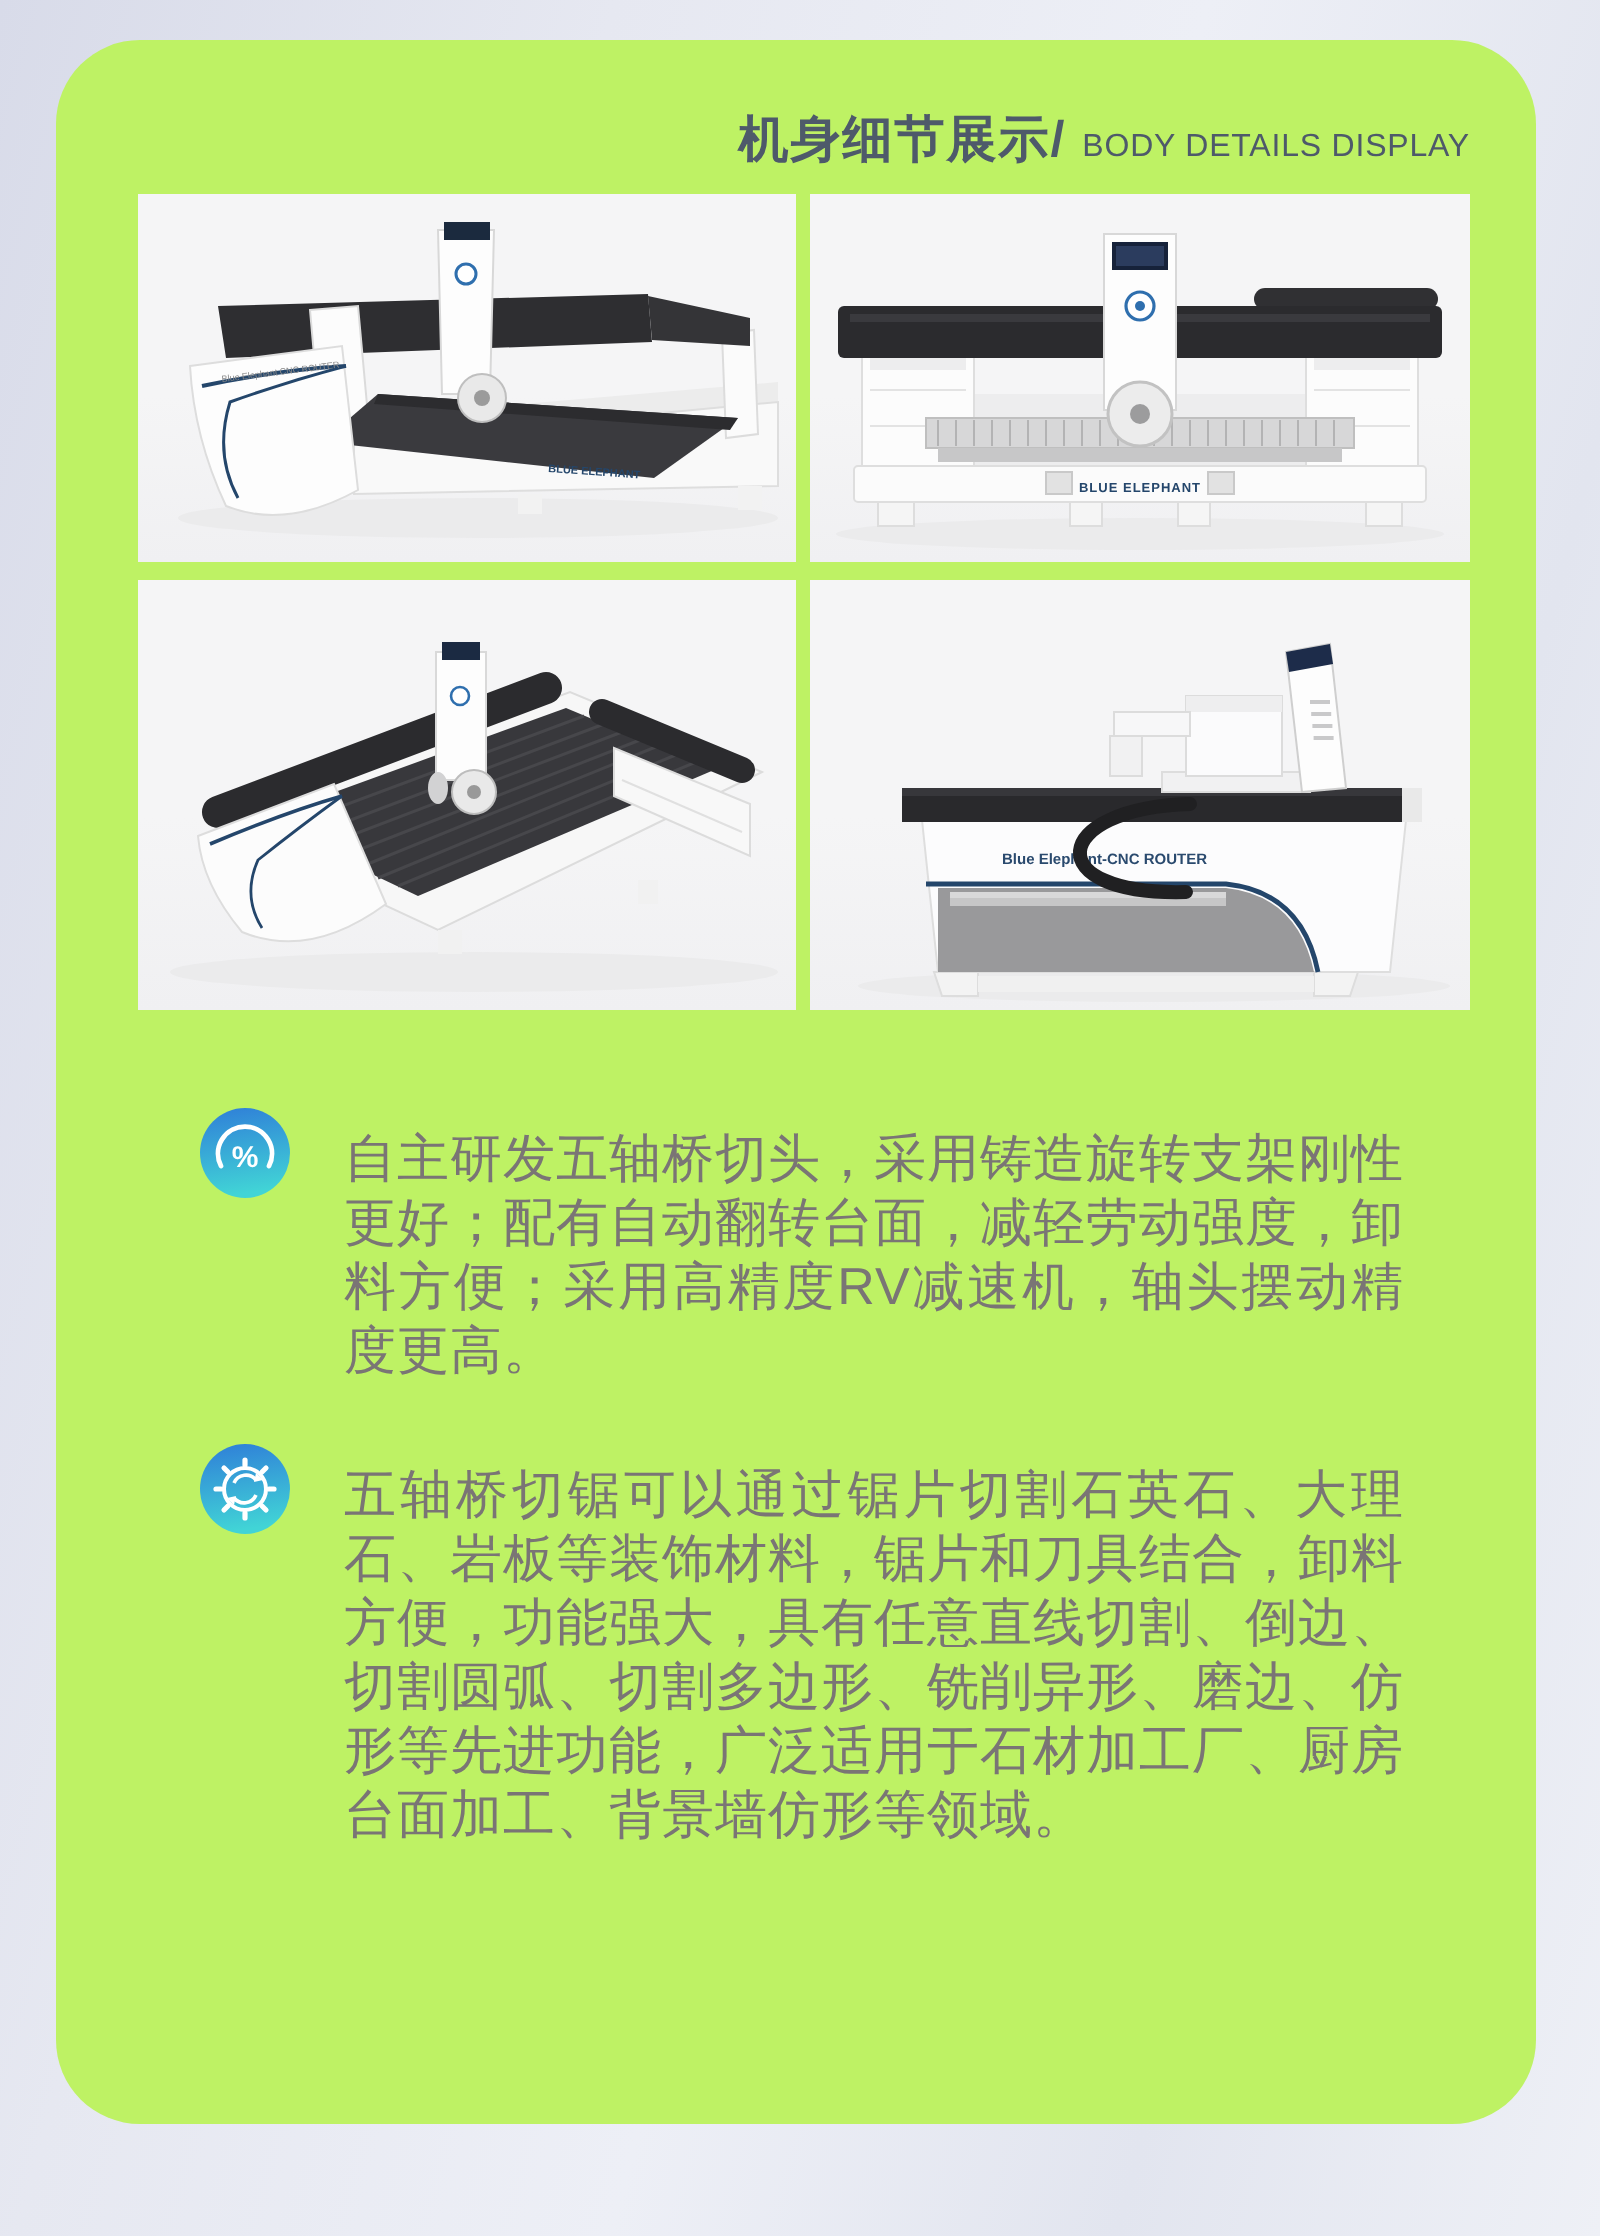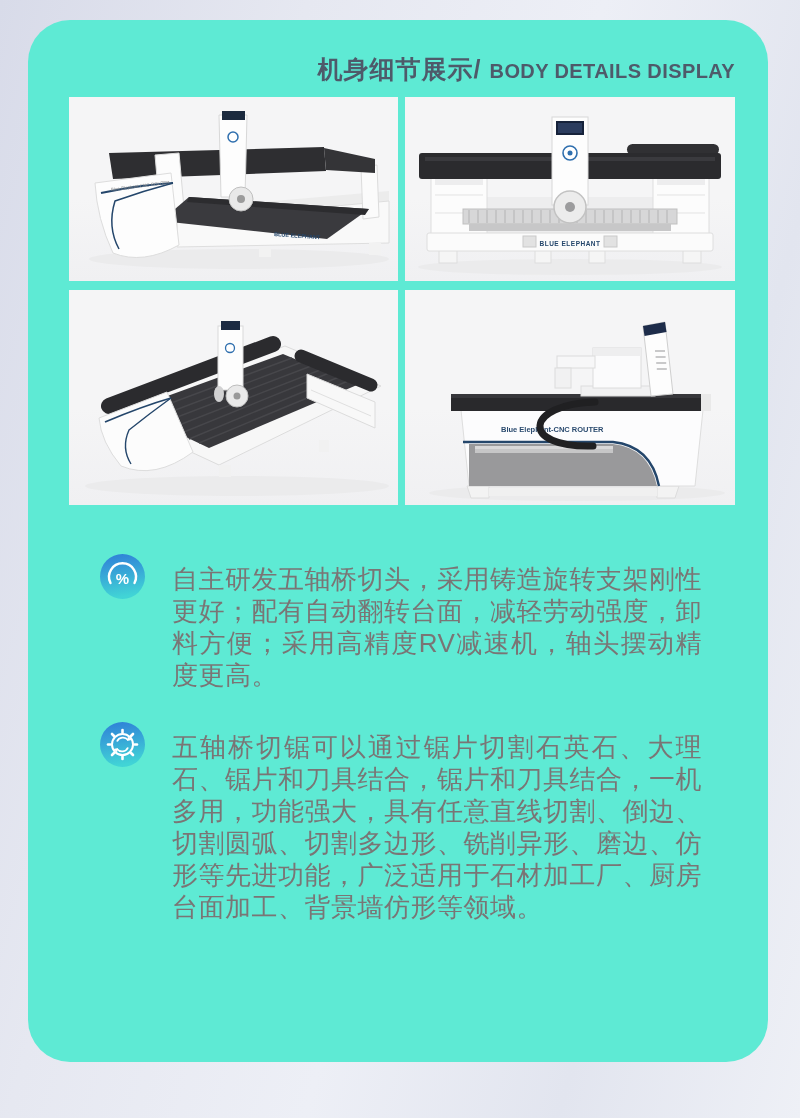--- a/index.html
+++ b/index.html
@@ -3,28 +3,28 @@
 <meta charset="utf-8">
 <style>
   html,body { margin:0; padding:0; }
   body {
     width:800px; height:1118px; position:relative; overflow:hidden;
     font-family:"Liberation Sans","DejaVu Sans",sans-serif;
     background:linear-gradient(105deg,#d8dbe9 0%,#e6e8f1 28%,#edeff6 55%,#e2e5ef 78%,#eef0f6 100%);
   }
   .card {
     position:absolute; left:28px; top:20px; width:740px; height:1042px;
-    background:#5eead4; border-radius:42px;
+    background:#bef264; border-radius:42px;
   }
   .header {
     position:absolute; top:33px; right:33px;
     display:flex; align-items:baseline; gap:8px; color:#4e5a6a;
   }
   .header .zh { font-size:25px; font-weight:bold; letter-spacing:1px; }
-  .header .en { font-size:20px; font-weight:bold; letter-spacing:0.4px; }
+  .header .en { font-size:16px; font-weight:normal; letter-spacing:0.4px; }
 
   .gallery {
     position:absolute; left:41px; top:77px;
     display:grid; grid-template-columns:329px 330px; grid-template-rows:184px 215px;
     column-gap:7px; row-gap:9px;
   }
   .cell { background:linear-gradient(180deg,#f5f5f6 55%,#f0f0f2 100%); overflow:hidden; }
   .cell svg { display:block; width:100%; height:100%; }
 
   .features {
@@ -242,18 +242,18 @@
               <line x1="14" y1="14" x2="12" y2="12"></line>
               <line x1="22.5" y1="10.5" x2="22.5" y2="8"></line>
               <line x1="31" y1="14" x2="33" y2="12"></line>
             </g>
             <path d="M17 19.5 a6.5 6.5 0 0 1 11 -1.5" fill="none" stroke="#ffffff" stroke-width="1.8"></path>
             <path d="M28 25.5 a6.5 6.5 0 0 1 -11 1.5" fill="none" stroke="#ffffff" stroke-width="1.8"></path>
             <polygon points="28,14.5 31.5,18 27,19" fill="#ffffff"></polygon>
             <polygon points="17,30.5 13.5,27 18,26" fill="#ffffff"></polygon>
           </svg>
         </span>
-        <p>五轴桥切锯可以通过锯片切割石英石、大理石、锯片和刀具结合，锯片和刀具结合，一机多用，功能强大，具有任意直线切割、倒边、切割圆弧、切割多边形、铣削异形、磨边、仿形等先进功能，广泛适用于石材加工厂、厨房台面加工、背景墙仿形等领域。</p>
+        <p>五轴桥切锯可以通过锯片切割石英石、大理石、岩板等装饰材料，锯片和刀具结合，卸料方便，功能强大，具有任意直线切割、倒边、切割圆弧、切割多边形、铣削异形、磨边、仿形等先进功能，广泛适用于石材加工厂、厨房台面加工、背景墙仿形等领域。</p>
       </div>
 
     </div>
   </div>
 </div>
 
 </body></html>

